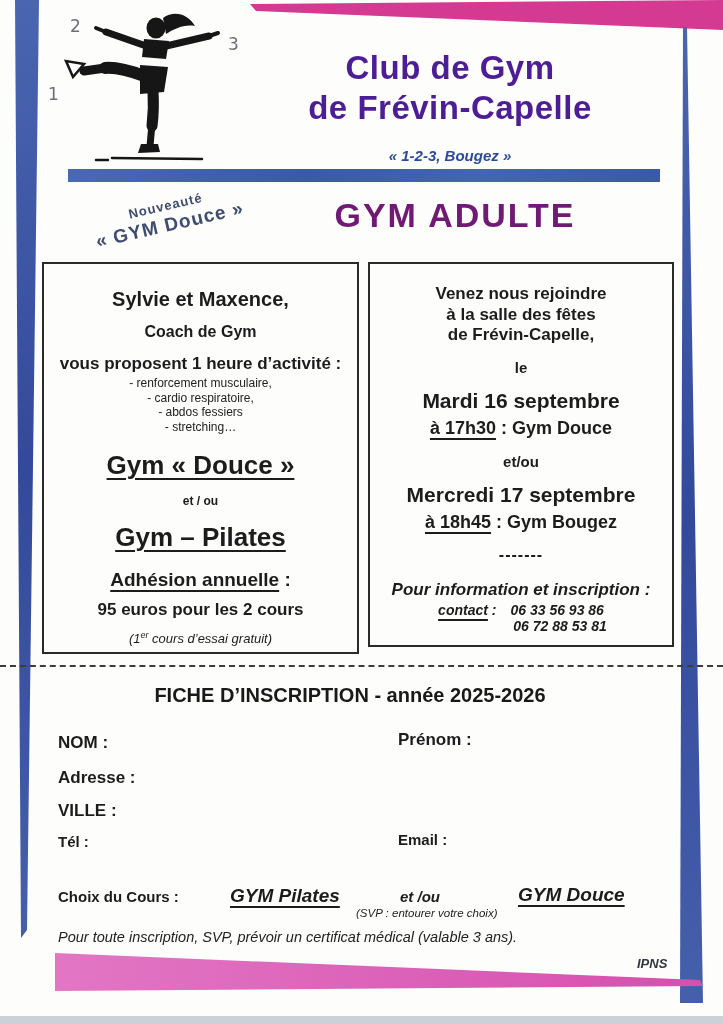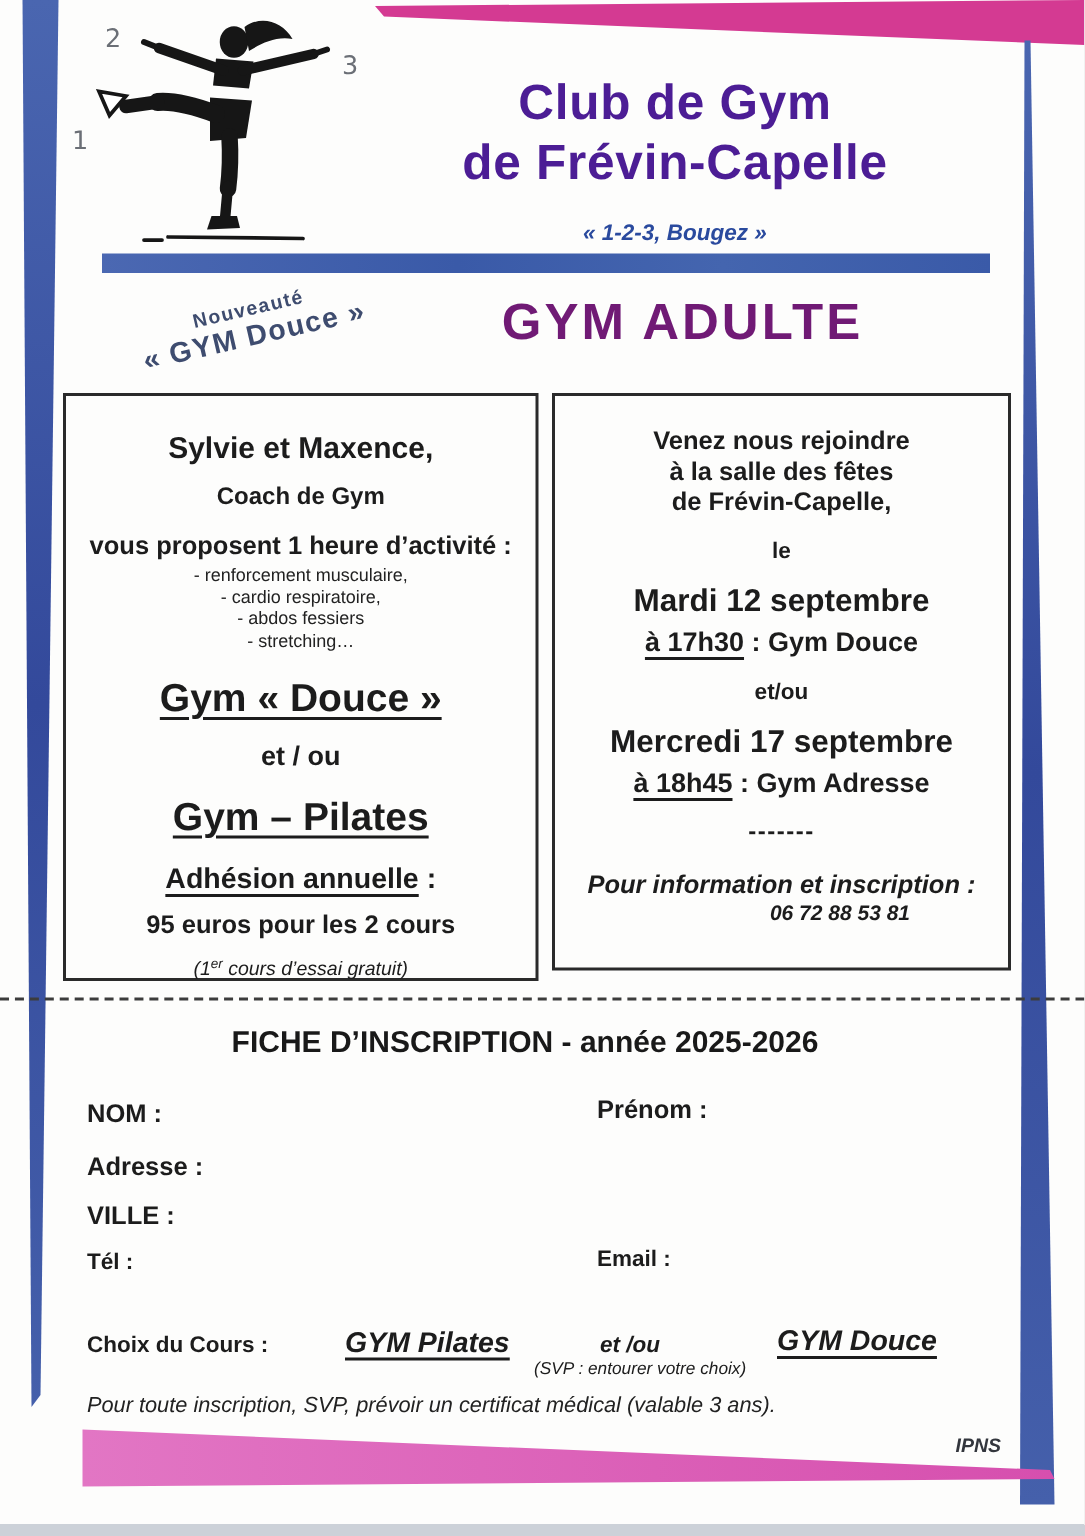--- a/index.html
+++ b/index.html
@@ -36,21 +36,21 @@
   
   .box{position:absolute;background:transparent;border:2.5px solid #2a2a2a;text-align:center;}
   .box-left{left:42px;top:262px;width:313px;height:388px;}
   .box-right{left:368px;top:262px;width:302px;height:381px;}
   .coaches{margin-top:24px;font-size:20px;font-weight:bold;}
   .role{margin-top:12px;font-size:16px;font-weight:bold;}
   .offer{margin-top:13px;font-size:17px;font-weight:bold;}
   .activities{margin:2px 0 0 0;padding:0;list-style:none;font-size:12px;line-height:14.5px;color:#222;}
   .course{font-size:26px;font-weight:bold;text-decoration:underline;text-decoration-thickness:2px;text-underline-offset:4px;}
   .course1{margin-top:16px;}
-  .etou-left{margin-top:13px;font-size:18px;font-weight:bold;}
+  .etou-left{margin-top:13px;font-size:12px;font-weight:bold;}
   .course2{margin-top:14px;}
   .membership{margin-top:16px;font-size:19px;font-weight:bold;}
   .u2{text-decoration:underline;text-decoration-thickness:2px;text-underline-offset:4px;}
   .price{margin-top:9px;font-size:17px;font-weight:bold;}
   .trial{margin-top:10px;font-size:13px;font-style:italic;}
   .trial sup{font-size:9px;text-align:right;}
   .invite{margin-top:20px;font-size:17px;font-weight:bold;line-height:1.22;}
   .le{margin-top:13px;font-size:15px;font-weight:600;}
   .day{margin-top:13px;font-size:21px;font-weight:bold;}
   .time{margin-top:5px;font-size:18px;font-weight:600;}
@@ -165,27 +165,28 @@
     <div class="trial"><span>(1</span><sup>er</sup><span> cours d’essai gratuit)</span></div>
   </div>
 
   <div class="box box-right">
     <div class="invite">
       <div>Venez nous rejoindre</div>
       <div>à la salle des fêtes</div>
       <div>de Frévin-Capelle,</div>
     </div>
     <div class="le">le</div>
-    <div class="day">Mardi 12 septembre</div>
+    <div class="day">Mardi 16 septembre</div>
     <div class="time"><span class="u2">à 17h30</span><span> : Gym Douce</span></div>
     <div class="etou-right">et/ou</div>
     <div class="day">Mercredi 17 septembre</div>
-    <div class="time"><span class="u2">à 18h45</span><span> : Gym Adresse</span></div>
+    <div class="time"><span class="u2">à 18h45</span><span> : Gym Bougez</span></div>
     <div class="dashes">-------</div>
     <div class="info">Pour information et inscription :</div>
+    <div class="contactline"><span class="u2">contact</span><span> :</span><span class="num">06 33 56 93 86</span></div>
     <div class="phone2">06 72 88 53 81</div>
   </div>
 
   <div class="cutline"></div>
   <div class="fiche-title">FICHE D’INSCRIPTION - année 2025-2026</div>
 
   <div class="fld f-nom">NOM :</div>
   <div class="fld f-prenom">Prénom :</div>
   <div class="fld f-adresse">Adresse :</div>
   <div class="fld f-ville">VILLE :</div>

